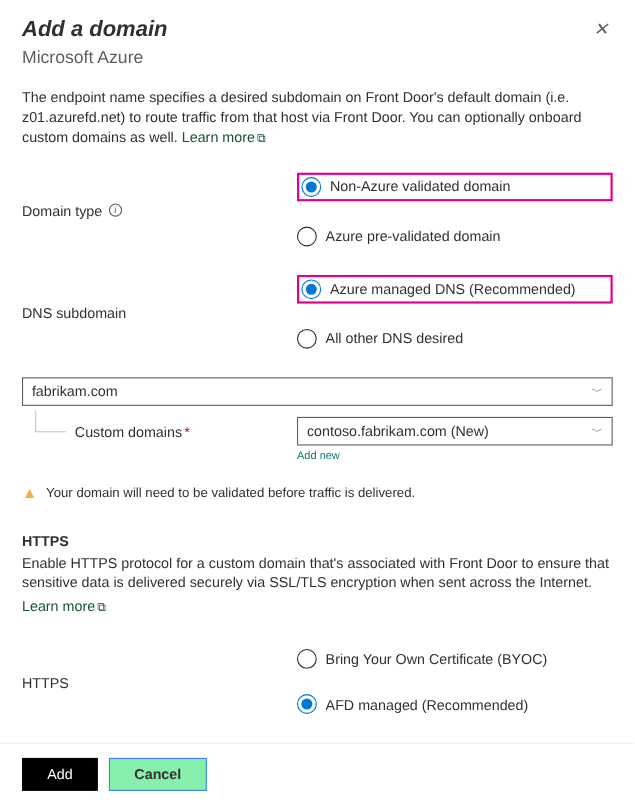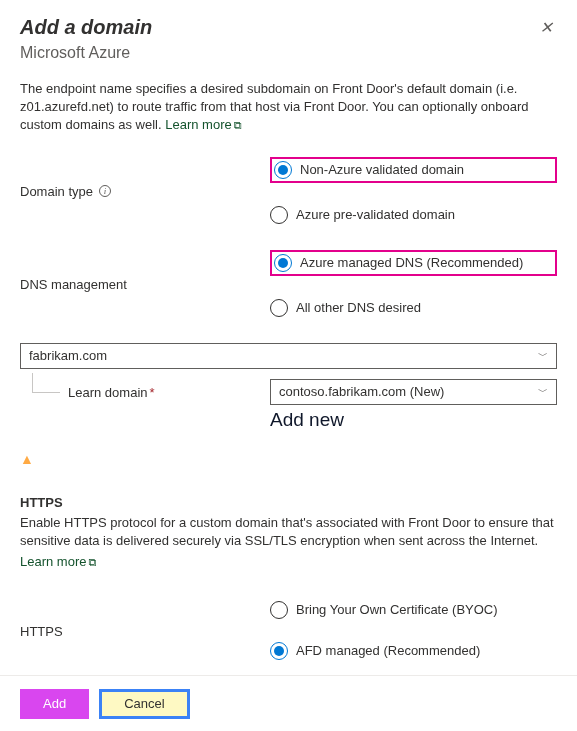--- a/index.html
+++ b/index.html
@@ -44,32 +44,32 @@
   .radio-label { font-size: 13px; }
   .select {
     border: 1px solid #605e5c; height: 26px; display: flex; align-items: center;
     justify-content: space-between; padding: 0 8px; font-size: 13px; cursor: pointer;
     background: #fff;
   }
   .chev { font-size: 10px; color: #605e5c; }
   .indent-row { display:flex; align-items:flex-start; margin-bottom:6px;}
   .indent-connector { width:28px; height:20px; border-left:1px solid #c8c6c4; border-bottom:1px solid #c8c6c4; margin-left:12px; margin-right:8px; margin-top:-6px;}
   .indent-label { width: 202px; font-size:13px; padding-top:6px;}
-  .addnew { color:#0f172a; font-size:19px; margin-top:4px; cursor:pointer; }
+  .addnew { color:#0f766e; font-size:10px; margin-top:4px; cursor:pointer; }
   .warning-row { display:flex; align-items:center; gap:8px; margin-top:20px; margin-bottom:28px; font-size:12px; color:#323130;}
   .warn-icon { color:#ffaa44; font-size:14px;}
   .section-h { font-size:13px; font-weight:600; margin-bottom:4px; color:#323130;}
   .footer {
     position:absolute; bottom:0; left:0; right:0; height:56px;
     border-top:1px solid #edebe9; display:flex; align-items:center; gap:10px;
     padding-left:20px; background:#fff;
   }
   .btn { height:30px; padding:0 22px; font-size:13px; cursor:pointer; border:1px solid transparent;}
-  .btn.primary { background:#d946ef; color:#fff; }
-  .btn.secondary { background:#fef9c3; color:#323130; border:3px solid #3b82f6;}
+  .btn.primary { background:#000000; color:#fff; }
+  .btn.secondary { background:#86efac; color:#323130; border:1px solid #3b82f6;font-weight:bold;}
   .sp-sm { height:16px;}
 </style>
 </head>
 <body>
 
 <div class="panel">
   <div class="header">
     <div class="title">Add a domain</div>
     <div class="close-x">✕</div>
   </div>
@@ -97,21 +97,21 @@
           <span class="radio-label">Azure pre-validated domain</span>
         </div>
       </div>
     </div>
   </div>
 
   <div class="sp-sm"></div>
 
   <div class="row">
     <div class="label-col">
-      <span>DNS management</span>
+      <span>DNS subdomain</span>
     </div>
     <div class="control-col">
       <div class="radio-group">
         <div class="highlight-box">
           <div class="radio-opt">
             <span class="radio checked"></span>
             <span class="radio-label">Azure managed DNS (Recommended)</span>
           </div>
         </div>
         <div class="radio-opt">
@@ -129,33 +129,34 @@
       <div class="select">
         <span>fabrikam.com</span>
         <span class="chev">﹀</span>
       </div>
     </div>
   </div>
 
   <div class="indent-row">
     <div class="indent-connector"></div>
     <div class="indent-label">
-      <span>Learn domain</span><span class="req">*</span>
+      <span>Custom domains</span><span class="req">*</span>
     </div>
     <div class="control-col">
       <div class="select">
         <span>contoso.fabrikam.com (New)</span>
         <span class="chev">﹀</span>
       </div>
       <div class="addnew">Add new</div>
     </div>
   </div>
 
   <div class="warning-row">
     <span class="warn-icon">▲</span>
+    <span>Your domain will need to be validated before traffic is delivered.</span>
   </div>
 
   <div class="section-h">HTTPS</div>
   <div class="desc" style="margin-bottom:4px;">Enable HTTPS protocol for a custom domain that's associated with Front Door to ensure that sensitive data is delivered securely via SSL/TLS encryption when sent across the Internet.</div>
   <div style="margin-bottom:32px;">
     <span class="link"><span>Learn more</span><span class="ext-icon">⧉</span></span>
   </div>
 
   <div class="row">
     <div class="label-col">

